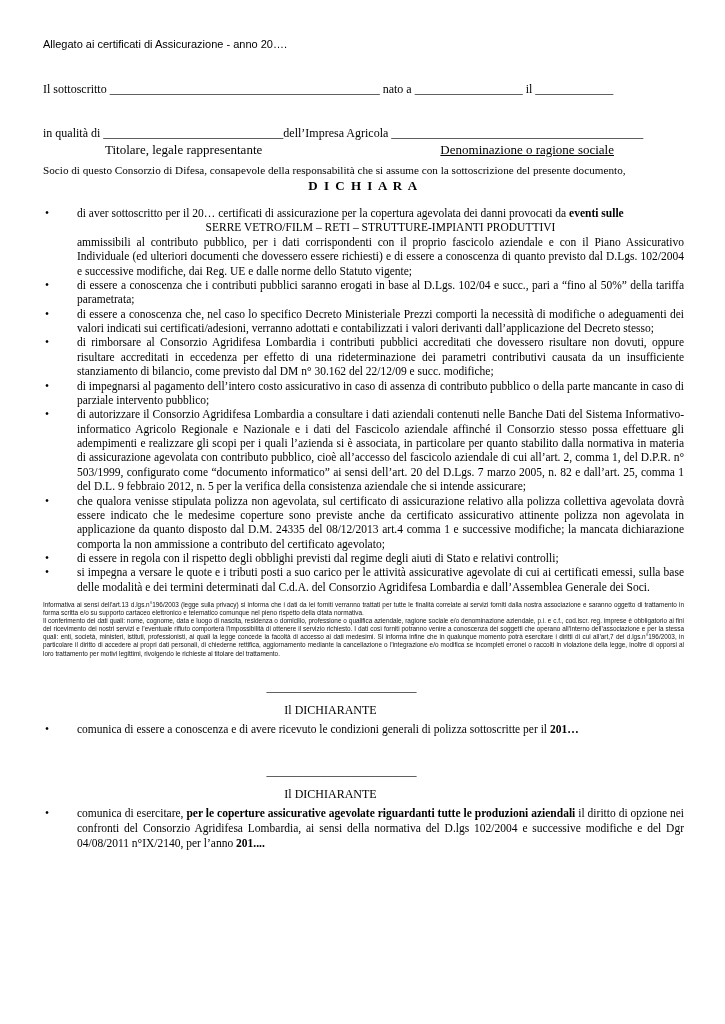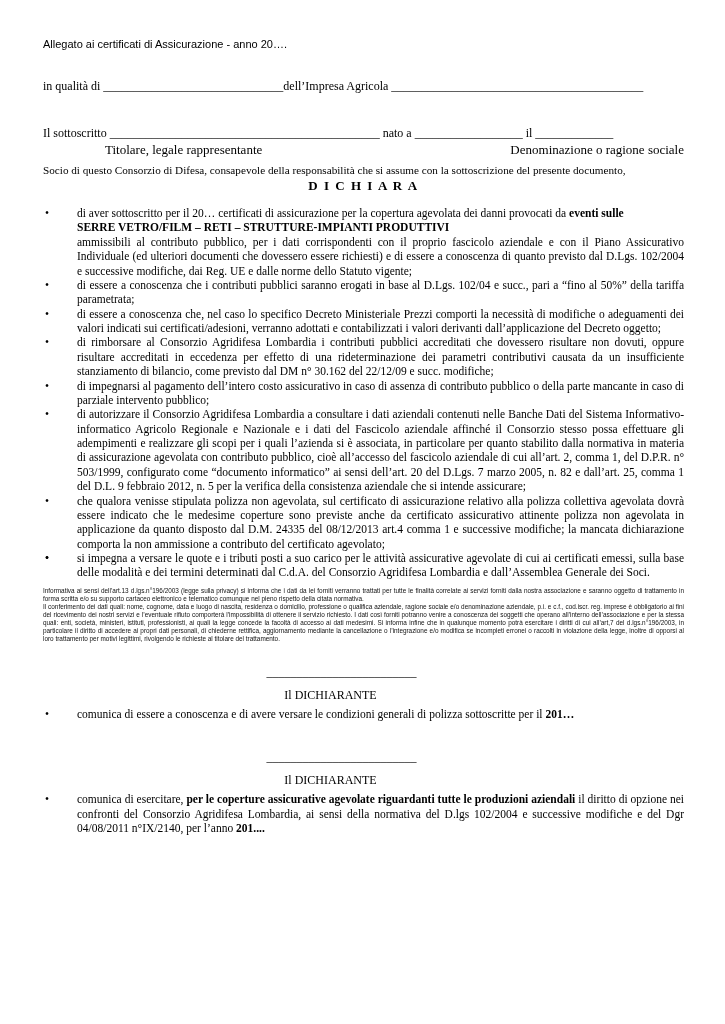--- a/index.html
+++ b/index.html
@@ -14,94 +14,94 @@
   .hdr{display:flex;justify-content:space-between;align-items:flex-start;}
   .hdr-left{font-size:11px;padding-top:2px;}
   .hdr-right{font-size:11px;line-height:1.42;white-space:pre;}
   
   .formline{font-size:12px;white-space:nowrap;}
   .line1{margin-top:32px;}
   .line2{margin-top:29px;}
   .blank{letter-spacing:0;}
   .notes-row{display:flex;font-size:13px;margin-top:1px;}
   .note-left{margin-left:62px;}
-  .note-right{margin-left:auto;}
+  .note-right{margin-left:auto;margin-right:70px;text-decoration:underline;}
   .member-line{font-size:11.2px;margin-top:6px;white-space:nowrap;}
   .dichiara{text-align:center;font-weight:bold;font-size:13px;letter-spacing:1.5px;margin:2px 0 12px;}
   
   ul.decl{list-style:none;margin:0;padding:0;}
   ul.decl li{position:relative;padding-left:34px;font-size:11.5px;line-height:1.25;text-align:justify;}
   .marker{position:absolute;left:2px;top:0;}
-  .centerline{display:block;font-weight:bold;}
+  .centerline{display:block;text-align:center;font-weight:normal;}
   
   .privacy{margin-top:7px;font-family:"Liberation Sans",sans-serif;font-size:6.4px;line-height:1.26;text-align:justify;color:#111;}
   
   .sig{margin-top:22px;text-align:center;font-size:12px;padding-right:44px;}
   .sig2{margin-top:28px;}
   .siglabel{margin-top:8px;padding-right:22px;}
   .xbullet{position:relative;padding-left:34px;font-size:11.5px;line-height:1.28;text-align:justify;margin-top:4px;}
 </style>
 </head>
 <body>
 
 <div class="page">
 
   <header class="hdr">
     <div class="hdr-left sans">Allegato ai certificati di Assicurazione - anno 20….</div>
   </header>
 
-  <div class="formline line2">
-    <span>in qualità di</span>
-    <span class="blank">______________________________</span><span>dell’Impresa Agricola</span>
-    <span class="blank">__________________________________________</span>
-  </div>
-
   <div class="formline line1">
     <span>Il sottoscritto</span>
     <span class="blank">_____________________________________________</span>
     <span>nato a</span>
     <span class="blank">__________________</span>
     <span>il</span>
     <span class="blank">_____________</span>
+  </div>
+
+  <div class="formline line2">
+    <span>in qualità di</span>
+    <span class="blank">______________________________</span><span>dell’Impresa Agricola</span>
+    <span class="blank">__________________________________________</span>
   </div>
 
   <div class="notes-row">
     <span class="note-left">Titolare, legale rappresentante</span>
     <span class="note-right">Denominazione o ragione sociale</span>
   </div>
 
   <div class="member-line">Socio di questo Consorzio di Difesa, consapevole della responsabilità che si assume con la sottoscrizione del presente documento,</div>
 
   <div class="dichiara">D I C H I A R A</div>
 
   <ul class="decl">
       <li><span class="marker">•</span><span>di aver sottoscritto per il 20…  certificati di assicurazione per la copertura agevolata dei danni provocati da </span><span class="b">eventi sulle</span><span class="b centerline">SERRE VETRO/FILM – RETI – STRUTTURE-IMPIANTI PRODUTTIVI</span><span>ammissibili al contributo pubblico, per i dati corrispondenti con il proprio fascicolo aziendale e con il Piano Assicurativo Individuale (ed ulteriori documenti che dovessero essere richiesti) e di essere a conoscenza di quanto previsto dal D.Lgs. 102/2004 e successive modifiche, dai Reg. UE e dalle norme dello Statuto vigente;</span></li>
       <li><span class="marker">•</span><span>di essere a conoscenza che i contributi pubblici saranno erogati in base al D.Lgs. 102/04 e succ., pari a “fino al 50%” della tariffa parametrata;</span></li>
-      <li><span class="marker">•</span><span>di essere a conoscenza che, nel caso lo specifico Decreto Ministeriale Prezzi comporti la necessità di modifiche o adeguamenti dei valori indicati sui certificati/adesioni, verranno adottati e contabilizzati i valori derivanti dall’applicazione del Decreto oggetto;</span></li>
+      <li><span class="marker">•</span><span>di essere a conoscenza che, nel caso lo specifico Decreto Ministeriale Prezzi comporti la necessità di modifiche o adeguamenti dei valori indicati sui certificati/adesioni, verranno adottati e contabilizzati i valori derivanti dall’applicazione del Decreto stesso;</span></li>
       <li><span class="marker">•</span><span>di rimborsare al Consorzio Agridifesa Lombardia i contributi pubblici accreditati che dovessero risultare non dovuti, oppure risultare accreditati in eccedenza per effetto di una rideterminazione dei parametri contributivi causata da un insufficiente stanziamento di bilancio, come previsto dal DM n° 30.162 del 22/12/09 e succ. modifiche;</span></li>
       <li><span class="marker">•</span><span>di impegnarsi al pagamento dell’intero costo assicurativo in caso di assenza di contributo pubblico o della parte mancante in caso di parziale intervento pubblico;</span></li>
       <li><span class="marker">•</span><span>di autorizzare il Consorzio Agridifesa Lombardia a consultare i dati aziendali contenuti nelle Banche Dati del Sistema Informativo-informatico Agricolo Regionale e Nazionale e i dati del Fascicolo aziendale affinché il Consorzio stesso possa effettuare gli adempimenti e realizzare gli scopi per i quali l’azienda si è associata, in particolare per quanto stabilito dalla normativa in materia di assicurazione agevolata con contributo pubblico, cioè all’accesso del fascicolo aziendale di cui all’art. 2, comma 1, del D.P.R. n° 503/1999, configurato come “documento informatico” ai sensi dell’art. 20 del D.Lgs. 7 marzo 2005, n. 82 e dall’art. 25, comma 1 del D.L. 9 febbraio 2012, n. 5 per la verifica della consistenza aziendale che si intende assicurare;</span></li>
       <li><span class="marker">•</span><span>che qualora venisse stipulata polizza non agevolata, sul certificato di assicurazione relativo alla polizza collettiva agevolata dovrà essere indicato che le medesime coperture sono previste anche da certificato assicurativo attinente polizza non agevolata in applicazione da quanto disposto dal D.M. 24335 del 08/12/2013 art.4 comma 1 e successive modifiche; la mancata dichiarazione comporta la non ammissione a contributo del certificato agevolato;</span></li>
-      <li><span class="marker">•</span></li>
+      <li><span class="marker">•</span><span>di essere in regola con il rispetto degli obblighi previsti dal regime degli aiuti di Stato e relativi controlli;</span></li>
       <li><span class="marker">•</span><span>si impegna a versare le quote e i tributi posti a suo carico per le attività assicurative agevolate di cui ai certificati emessi, sulla base delle modalità e dei termini determinati dal C.d.A. del Consorzio Agridifesa Lombardia e dall’Assemblea Generale dei Soci.</span></li>
     </ul>
 
   <div class="privacy">
     <div>Informativa ai sensi dell’art.13 d.lgs.n°196/2003 (legge sulla privacy) si informa che i dati da lei forniti verranno trattati per tutte le finalità correlate ai servizi forniti dalla nostra associazione e saranno oggetto di trattamento in forma scritta e/o su supporto cartaceo elettronico e telematico comunque nel pieno rispetto della citata normativa.</div>
     <div>Il conferimento dei dati quali: nome, cognome, data e luogo di nascita, residenza o domicilio, professione o qualifica aziendale, ragione sociale e/o denominazione  aziendale, p.i. e c.f., cod.iscr. reg. imprese è obbligatorio ai fini del ricevimento dei nostri servizi e l’eventuale rifiuto comporterà l’impossibilità di ottenere il servizio richiesto. I dati così forniti potranno venire a conoscenza dei soggetti che operano all’interno dell’associazione e per la stessa quali: enti, società, ministeri, istituti, professionisti, ai quali la legge concede la facoltà di accesso ai dati medesimi. Si informa infine che in qualunque momento potrà esercitare i diritti di cui all’art,7 del d.lgs.n°196/2003, in particolare il diritto di accedere ai propri dati personali, di chiederne rettifica, aggiornamento mediante la cancellazione o l’integrazione e/o modifica se incompleti erronei o raccolti in violazione della legge, inoltre di opporsi al loro trattamento per motivi legittimi, rivolgendo le richieste al titolare del trattamento.</div>
   </div>
 
   <div class="sig">
     <div class="sigline">_________________________</div>
     <div class="siglabel">Il DICHIARANTE</div>
   </div>
 
   <div class="xbullet">
     <span class="marker">•</span>
-  <span>comunica di essere a conoscenza e di avere versare le condizioni generali di polizza sottoscritte per il </span><span class="b">201…</span></div>
+  <span>comunica di essere a conoscenza e di avere ricevuto le condizioni generali di polizza sottoscritte per il </span><span class="b">201…</span></div>
 
   <div class="sig sig2">
     <div class="sigline">_________________________</div>
     <div class="siglabel">Il DICHIARANTE</div>
   </div>
 
   <div class="xbullet">
     <span class="marker">•</span>
   <span>comunica di esercitare, </span><span class="b">per le coperture assicurative agevolate riguardanti tutte le produzioni aziendali</span><span> il diritto di opzione nei confronti del Consorzio Agridifesa Lombardia, ai sensi della normativa del D.lgs 102/2004 e successive modifiche e del Dgr 04/08/2011 n°IX/2140, per l’anno </span><span class="b">201....</span></div>
 

